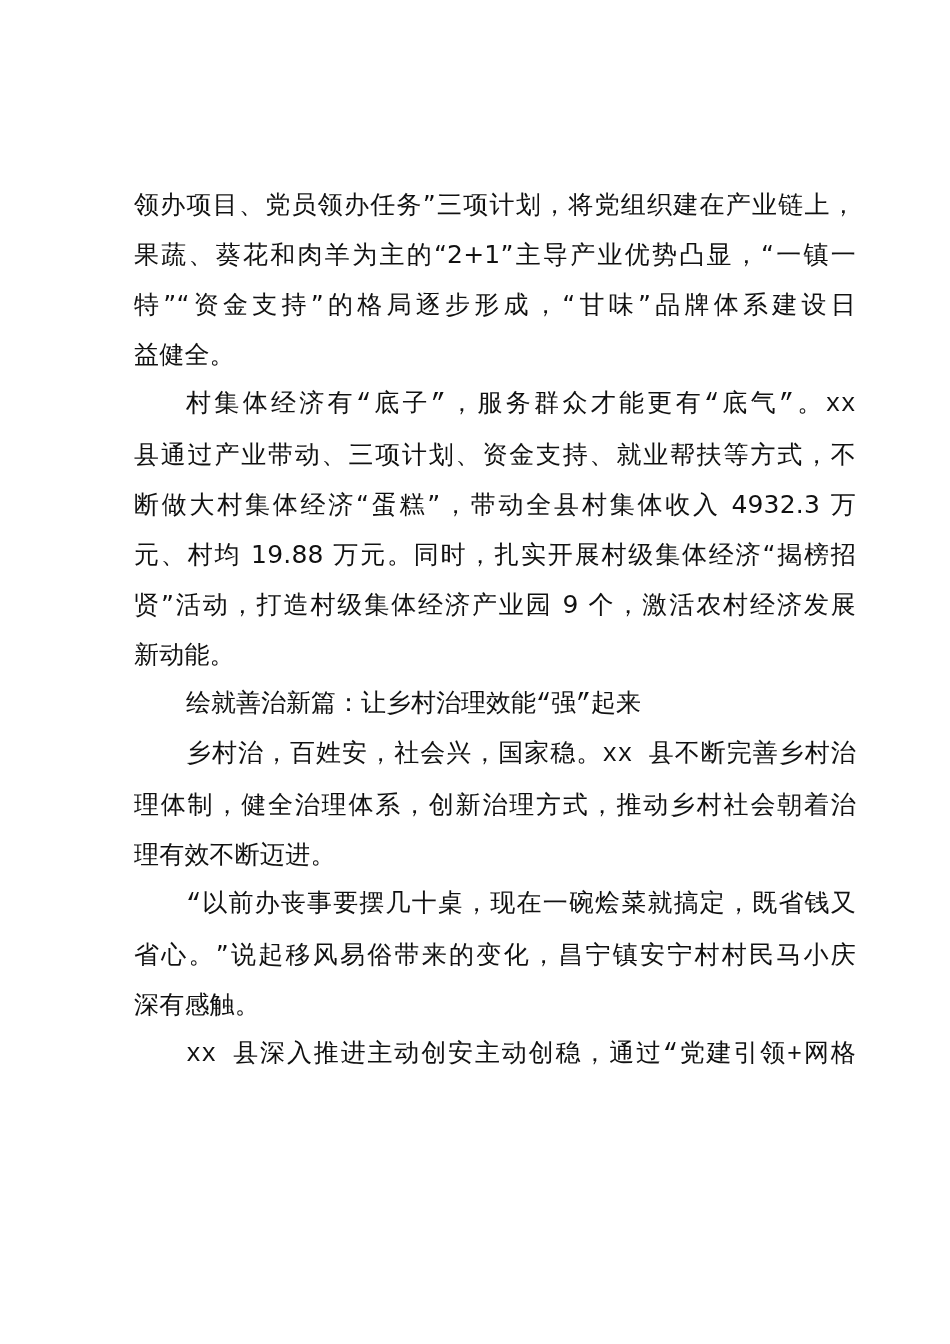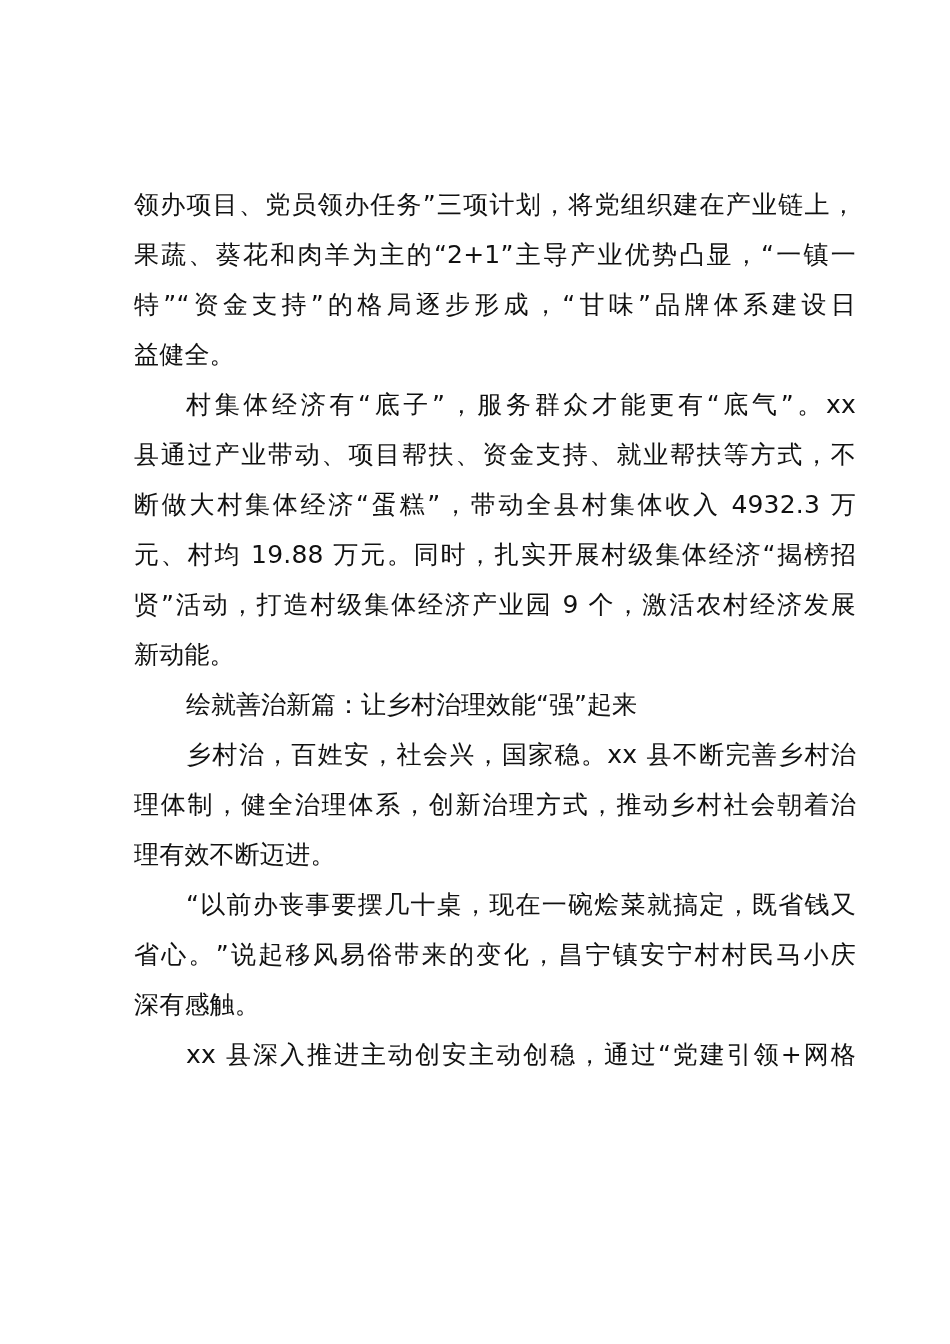--- a/index.html
+++ b/index.html
@@ -41,20 +41,21 @@
       white-space: nowrap;
       text-align: justify;
       text-align-last: justify;
       letter-spacing: 0.2px;
     }
     .line.last {
       text-align-last: left;
     }
     .line.indent {
       padding-left: 52px;
+      font-family: Liberation Mono, monospace;
     }
     .heading-line {
       font-size: 25px;
       letter-spacing: 0px;
       text-align-last: left;
     }
   </style>
 </head>
 <body>
 
@@ -63,21 +64,21 @@
 
     <div class="paragraph">
       <span class="line">领办项目、党员领办任务”三项计划，将党组织建在产业链上，</span>
       <span class="line">果蔬、葵花和肉羊为主的“2+1”主导产业优势凸显，“一镇一</span>
       <span class="line">特”“资金支持”的格局逐步形成，“甘味”品牌体系建设日</span>
       <span class="line last">益健全。</span>
     </div>
 
     <div class="paragraph">
       <span class="line indent">村集体经济有“底子”，服务群众才能更有“底气”。xx</span>
-      <span class="line">县通过产业带动、项目帮扶、资金支持、就业帮扶等方式，不</span>
+      <span class="line">县通过产业带动、三项计划、资金支持、就业帮扶等方式，不</span>
       <span class="line">断做大村集体经济“蛋糕”，带动全县村集体收入 4932.3 万</span>
       <span class="line">元、村均 19.88 万元。同时，扎实开展村级集体经济“揭榜招</span>
       <span class="line">贤”活动，打造村级集体经济产业园 9 个，激活农村经济发展</span>
       <span class="line last">新动能。</span>
     </div>
 
     <div class="paragraph">
       <span class="line indent heading-line last">绘就善治新篇：让乡村治理效能“强”起来</span>
     </div>
 

